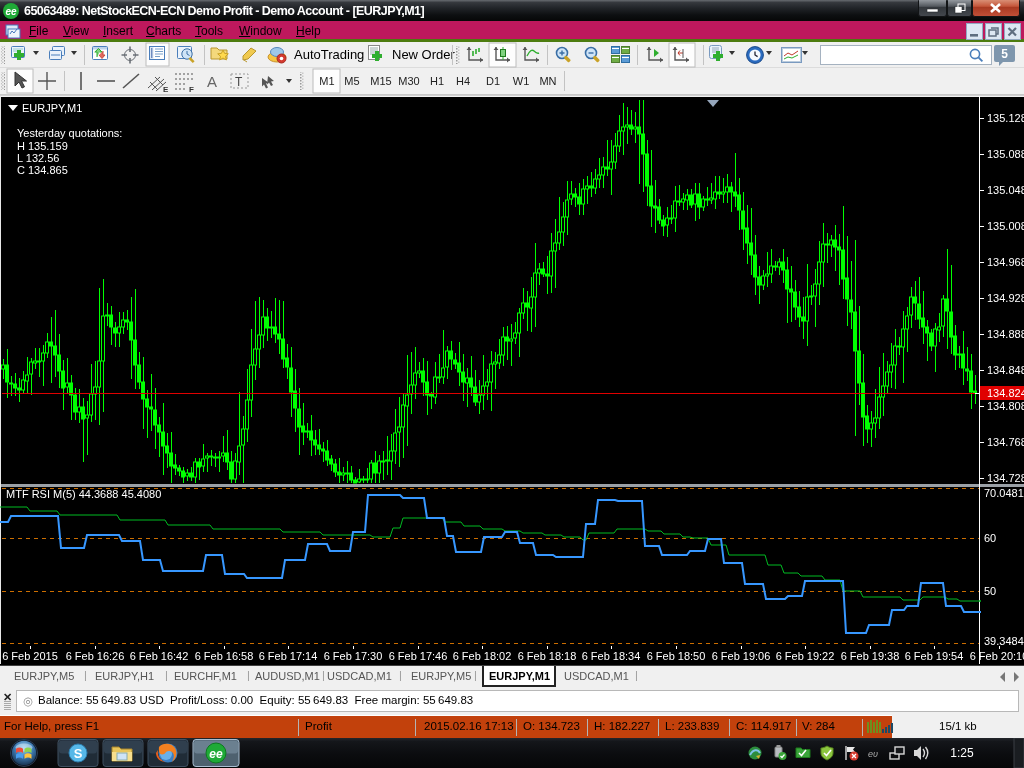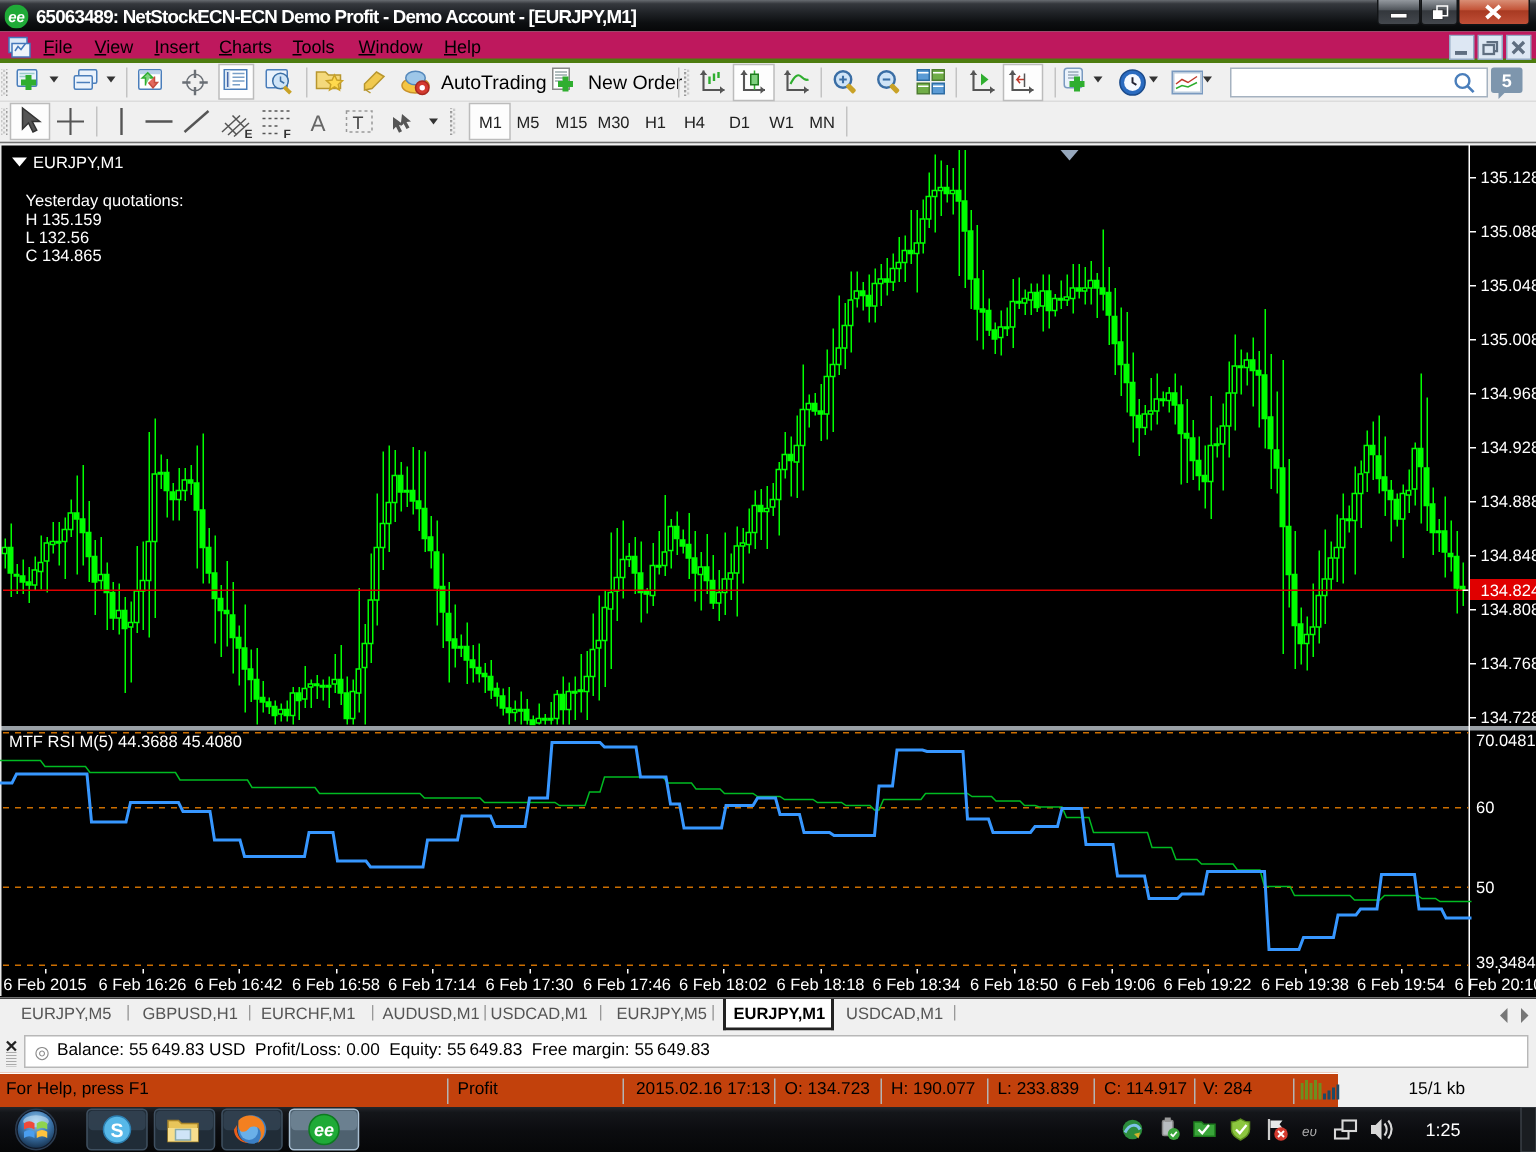--- a/index.html
+++ b/index.html
@@ -854,21 +854,21 @@
  <text x="17" y="174">C 134.865</text>
  <text x="6" y="498">MTF RSI M(5) 44.3688 45.4080</text>
  </g>
 </svg>
 
 </div>
 
 <div class="abs tabbar" id="tabbar">
     <div style="position:absolute;left:0;top:0;width:1024px;height:22px">
       <span style="position:absolute;left:14px;top:4px;color:#555">EURJPY,M5</span>
-      <span style="position:absolute;left:95px;top:4px;color:#555">GBPUSD,H1</span>
+      <span style="position:absolute;left:95px;top:4px;color:#555">EURJPY,H1</span>
       <span style="position:absolute;left:174px;top:4px;color:#555">EURCHF,M1</span>
       <span style="position:absolute;left:255px;top:4px;color:#555">AUDUSD,M1</span>
       <span style="position:absolute;left:327px;top:4px;color:#555">USDCAD,M1</span>
       <span style="position:absolute;left:411px;top:4px;color:#555">EURJPY,M5</span>
       <span style="position:absolute;left:84px;top:3px;color:#999">|</span>
       <span style="position:absolute;left:165px;top:3px;color:#999">|</span>
       <span style="position:absolute;left:247px;top:3px;color:#999">|</span>
       <span style="position:absolute;left:322px;top:3px;color:#999">|</span>
       <span style="position:absolute;left:399px;top:3px;color:#999">|</span>
       <span style="position:absolute;left:474px;top:3px;color:#999">|</span>
@@ -894,21 +894,21 @@
 
 <div class="abs statusbar">
  <span style="left:4px">For Help, press F1</span>
  <i style="left:298px"></i>
     <span style="left:305px">Profit</span>
  <i style="left:415px"></i>
     <span style="left:424px">2015.02.16 17:13</span>
  <i style="left:516px"></i>
     <span style="left:523px">O: 134.723</span>
  <i style="left:587px"></i>
-    <span style="left:594px">H: 190.077</span>
+    <span style="left:594px">H: 182.227</span>
  <i style="left:658px"></i>
     <span style="left:665px">L: 233.839</span>
  <i style="left:729px"></i>
     <span style="left:736px">C: 114.917</span>
  <i style="left:796px"></i>
     <span style="left:802px">V: 284</span>
  <i style="left:862px"></i>
  <svg class="abs" style="left:867px;top:4px" width="26" height="15">
    <g fill="#6e8f1f">
         <rect x="0" y="2" width="2" height="11"></rect>

